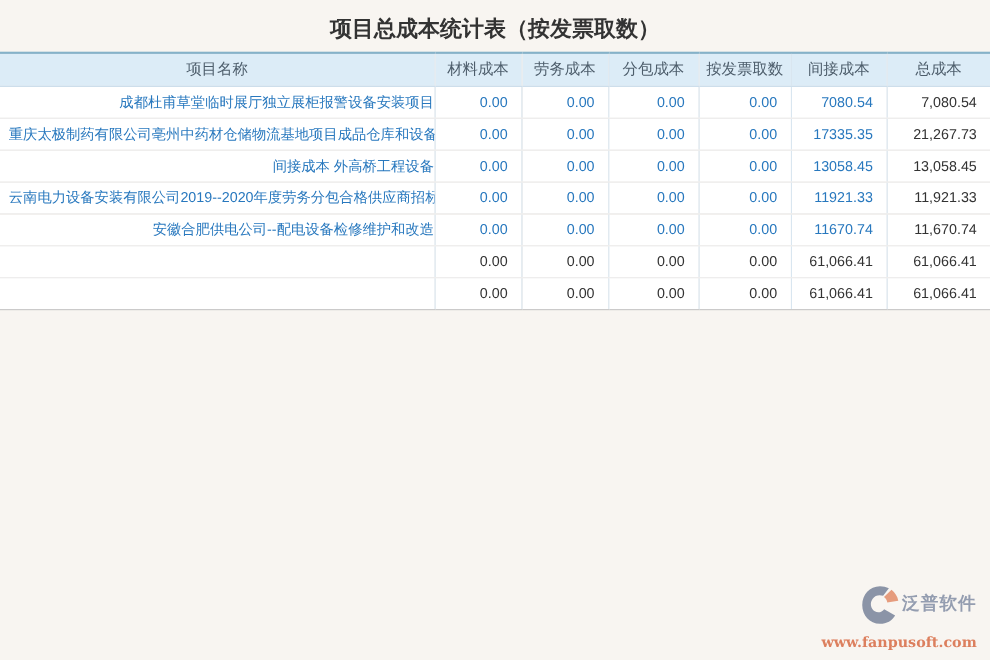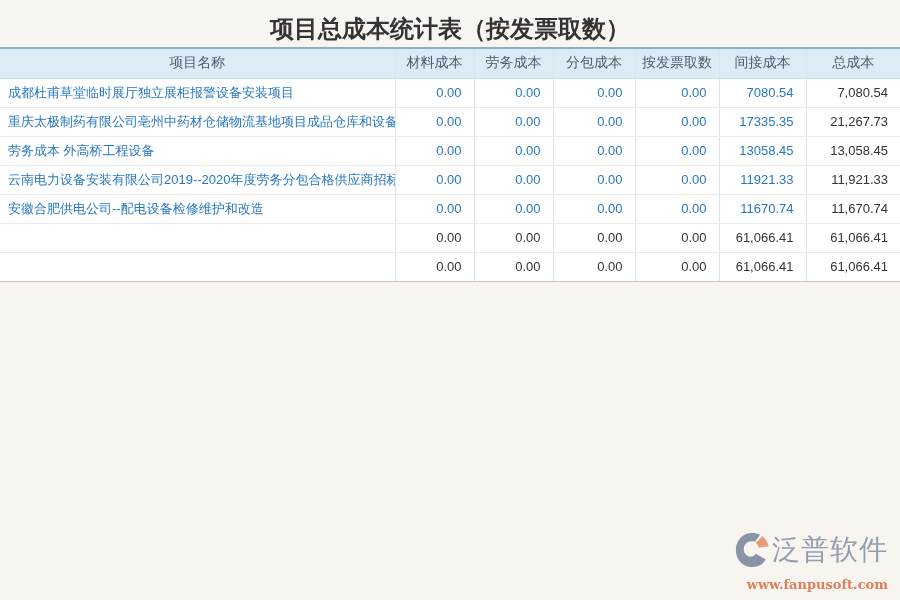--- a/index.html
+++ b/index.html
@@ -15,21 +15,21 @@
   }
   *{box-sizing:border-box;}
   html,body{margin:0;padding:0;}
   body{
     width:900px;height:600px;position:relative;overflow:hidden;
     background:var(--page-bg);
     font-family:"Liberation Sans","DejaVu Sans",sans-serif;
   }
   .title{
     margin:0;padding-top:13px;height:47px;
-    text-align:center;font-size:24px;font-weight:bold;color:#333;
+    text-align:center;font-size:20px;font-weight:bold;color:#333;
   }
   table.cost-table{
     width:900px;border-collapse:collapse;table-layout:fixed;
   }
   .cost-table thead th{
     background:var(--header-bg);
     border-top:2px solid var(--header-border-top);
     border-bottom:1px solid #c8dcea;
     font-weight:normal;color:#4d5d6b;font-size:14px;
     height:30px;padding:0 2px;text-align:center;
@@ -41,30 +41,30 @@
   .cost-table tbody td{
     background:#ffffff;height:29px;
     border-bottom:1px solid var(--row-hline);
     font-size:13px;padding:0;white-space:nowrap;overflow:hidden;
   }
   .cost-table tbody tr:last-child td{
     border-bottom:1px solid #c6c6c6;
   }
   .name-cell{text-align:left;padding-left:8px !important;}
   .num-cell{text-align:right;padding-right:12px !important;}
-  .blue{color:var(--link-blue);cursor:pointer;}
+  .blue{color:var(--link-blue);cursor:pointer;text-align:right;}
   .black{color:var(--text-black);}
   .brand{
     position:absolute;right:12px;bottom:8px;text-align:right;
   }
   .brand-top{
     display:flex;align-items:center;justify-content:flex-end;gap:1px;
   }
   .brand-name{
-    font-size:28px;font-weight:normal;color:var(--brand-gray);
+    font-size:16px;font-weight:bold;color:var(--brand-gray);
     letter-spacing:1px;line-height:1;
   }
   .brand-url{
     font-family:"DejaVu Serif","Liberation Serif",serif;
     font-size:13px;font-weight:bold;color:var(--brand-orange);
     margin-top:8px;
   }
 </style>
 </head>
 <body>
@@ -105,21 +105,21 @@
       <tr>
         <td class="name-cell blue">重庆太极制药有限公司亳州中药材仓储物流基地项目成品仓库和设备</td>
         <td class="num-cell blue">0.00</td>
         <td class="num-cell blue">0.00</td>
         <td class="num-cell blue">0.00</td>
         <td class="num-cell blue">0.00</td>
         <td class="num-cell blue">17335.35</td>
         <td class="num-cell black">21,267.73</td>
       </tr>
       <tr>
-        <td class="name-cell blue">劳务成本 外高桥工程设备</td>
+        <td class="name-cell blue">间接成本 外高桥工程设备</td>
         <td class="num-cell blue">0.00</td>
         <td class="num-cell blue">0.00</td>
         <td class="num-cell blue">0.00</td>
         <td class="num-cell blue">0.00</td>
         <td class="num-cell blue">13058.45</td>
         <td class="num-cell black">13,058.45</td>
       </tr>
       <tr>
         <td class="name-cell blue">云南电力设备安装有限公司2019--2020年度劳务分包合格供应商招标</td>
         <td class="num-cell blue">0.00</td>

